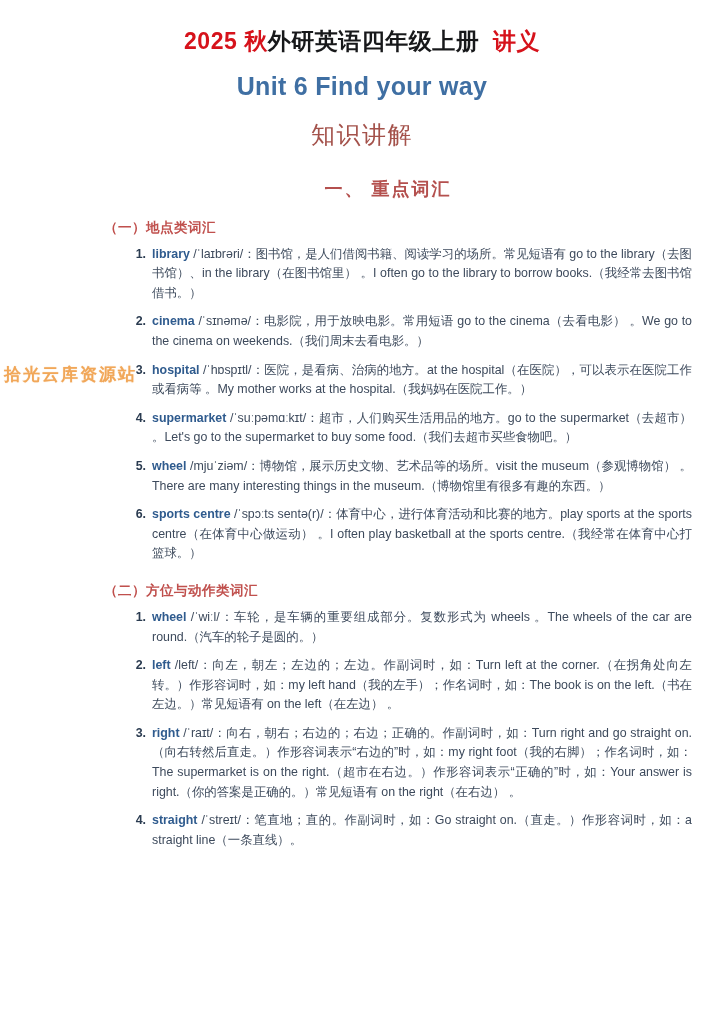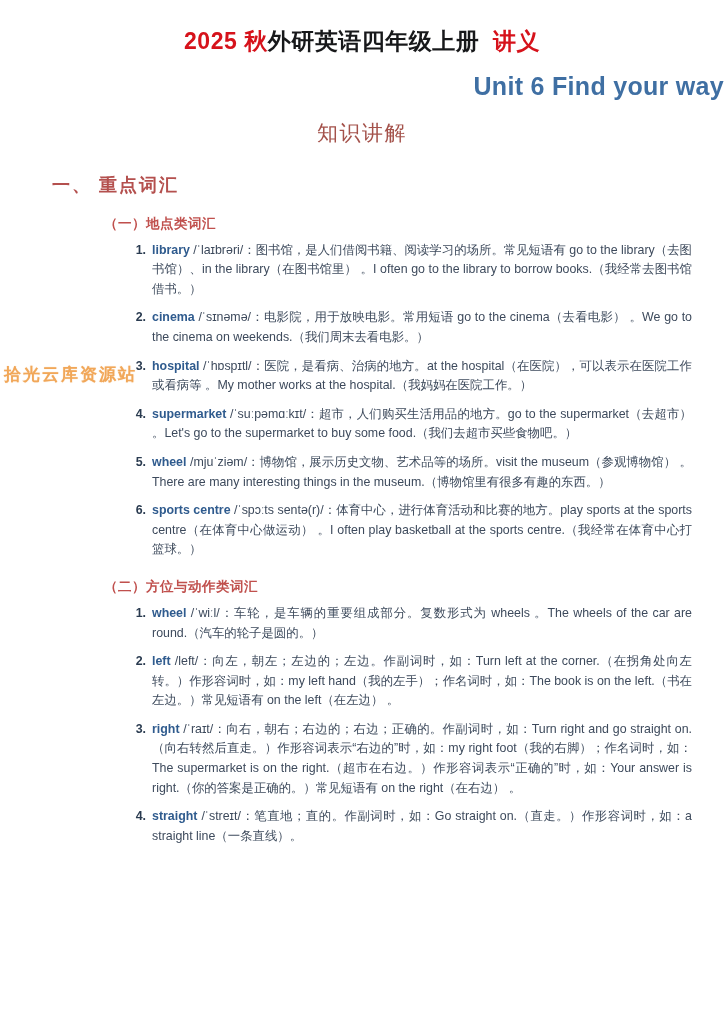--- a/index.html
+++ b/index.html
@@ -25,45 +25,46 @@
     padding-top: 28px;
     font-size: 23px;
     font-weight: bold;
     letter-spacing: 0.5px;
     line-height: 1.2;
   }
   .t-red   { color: #d6121b; }
   .t-dark  { color: #17181a; }
 
   .title-unit {
-    text-align: right;
+    text-align: center;
     margin: 0;
     padding-top: 16px;
     font-size: 25px;
     font-weight: bold;
     color: #3f6fa3;
     letter-spacing: 0.3px;
   }
   .title-sub {
     text-align: center;
     margin: 0;
     padding-top: 18px;
-    font-size: 21px;
+    font-size: 24px;
     font-weight: normal;
     color: #a4524b;
     letter-spacing: 1.5px;
   }
 
   
   .h1-section {
     margin: 26px 0 0 52px;
     font-size: 18px;
     font-weight: bold;
     color: #b4504e;
     letter-spacing: 2px;
+    text-align: center;
   }
   .h2-section {
     margin: 18px 12px 0 104px;
     font-size: 13.5px;
     font-weight: bold;
     color: #c0504d;
     letter-spacing: 0.5px;
   }
 
   

